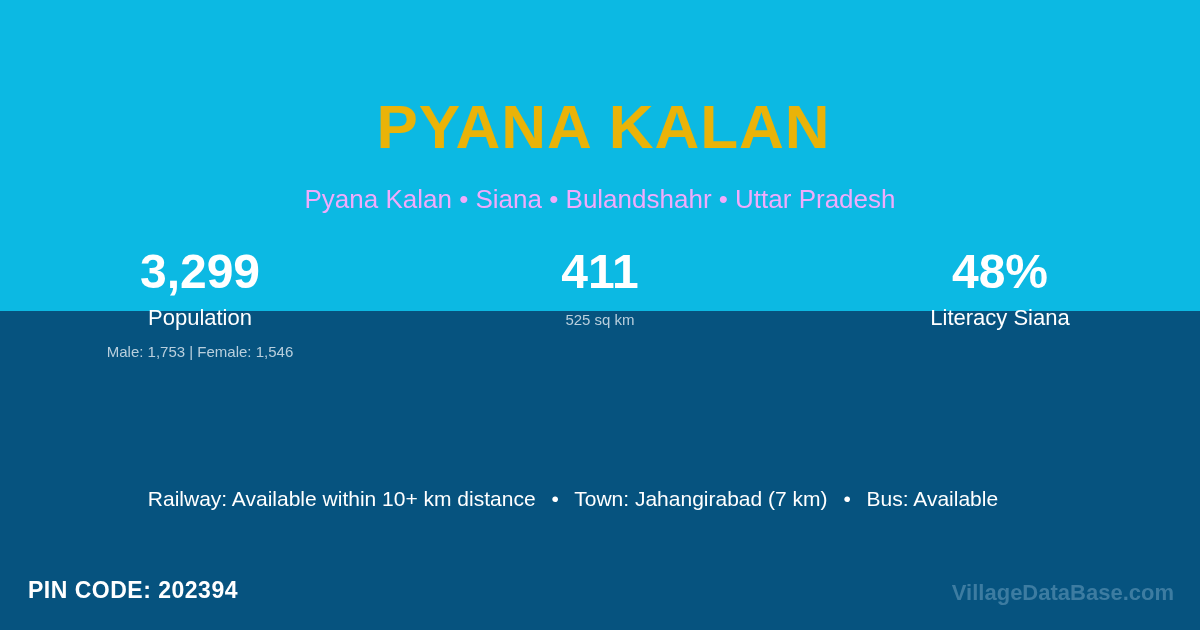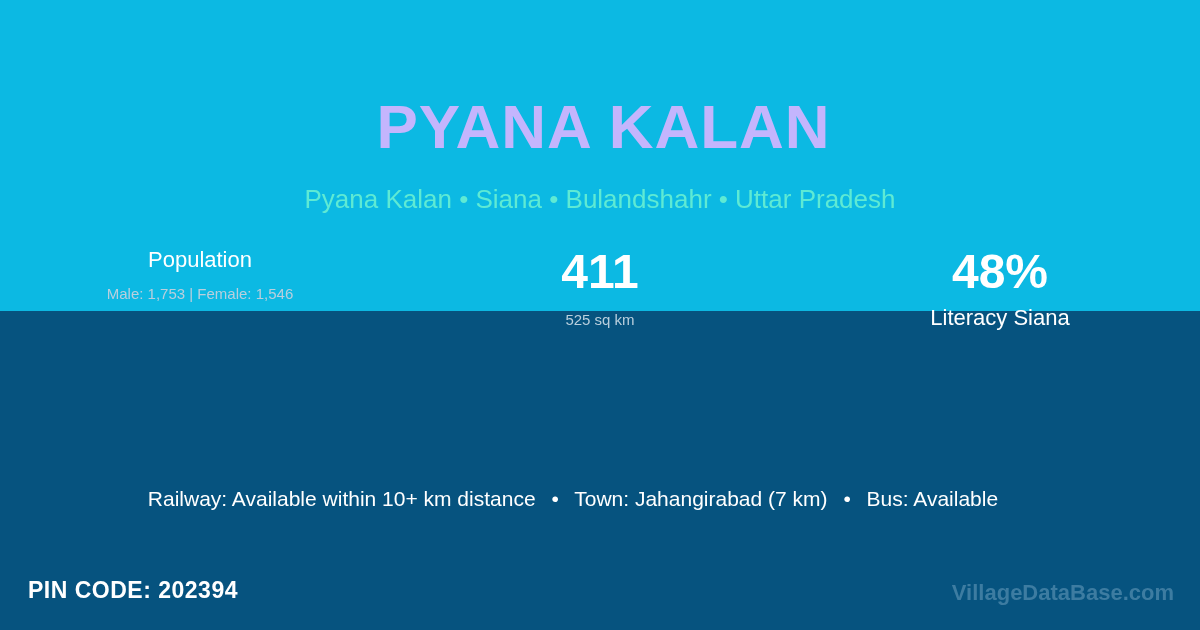--- a/index.html
+++ b/index.html
@@ -25,34 +25,34 @@
     top: 311px; left: 0;
     width: 1200px;
     height: 319px;
     background: #06537f;
   }
   .title {
     position: absolute;
     top: 88px; left: 0;
     width: 1200px;
     text-align: center;
-    color: #c4b5fd;
+    color: #eab308;
     font-size: 62px;
     font-weight: bold;
     letter-spacing: 1px;
     line-height: 78px;
     white-space: nowrap;
     padding-left: 7px;
   }
   .subtitle {
     position: absolute;
     top: 182px; left: 0;
     width: 1200px;
     text-align: center;
-    color: #5eead4;
+    color: #f0abfc;
     font-size: 26px;
     font-weight: 400;
     line-height: 34px;
     white-space: nowrap;
   }
   .stats {
     position: absolute;
     top: 243px; left: 0;
     width: 1200px;
     display: flex;
@@ -120,20 +120,21 @@
 <body>
 
 <div class="top-band"></div>
 <div class="bottom-band"></div>
 
 <div class="title">PYANA KALAN</div>
 <div class="subtitle">Pyana Kalan  •  Siana  •  Bulandshahr  •  Uttar Pradesh</div>
 
 <div class="stats">
   <div class="stat">
+    <div class="stat-value">3,299</div>
     <div class="stat-label">Population</div>
     <div class="stat-sub">Male: 1,753 | Female: 1,546</div>
   </div>
   <div class="stat">
     <div class="stat-value">411</div>
     <div class="stat-sub">525 sq km</div>
   </div>
   <div class="stat">
     <div class="stat-value">48%</div>
     <div class="stat-label">Literacy Siana</div>

